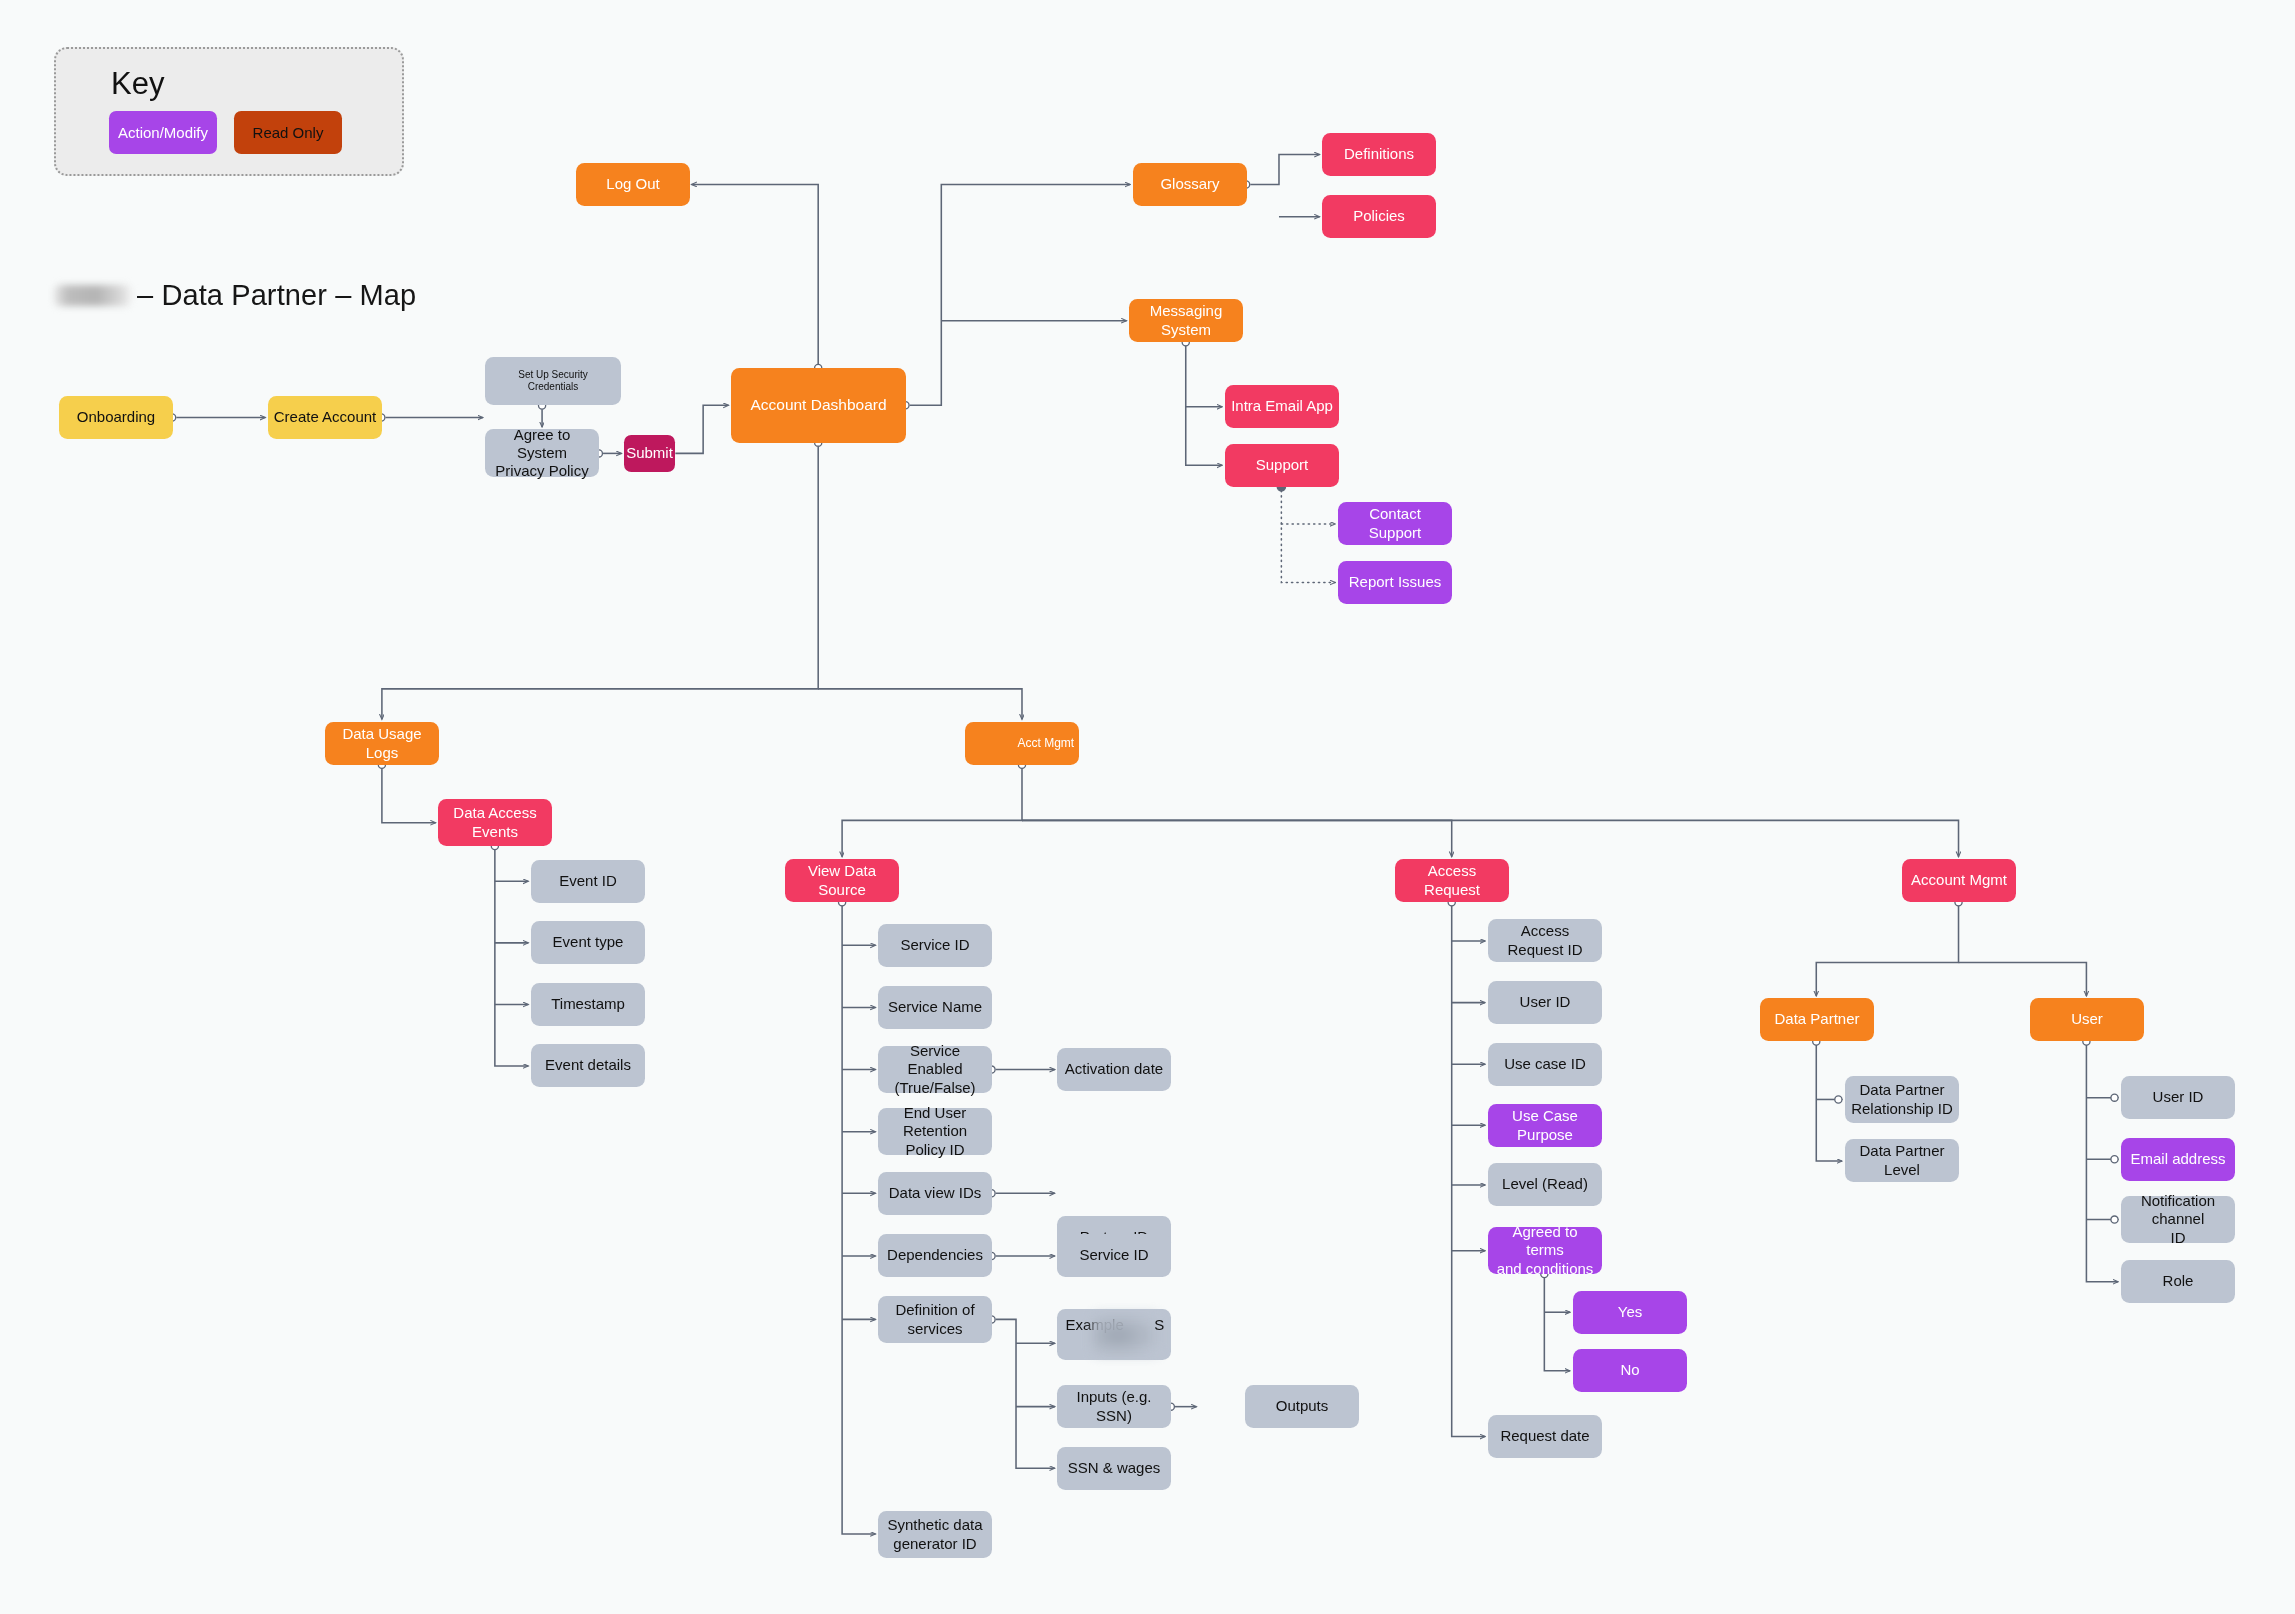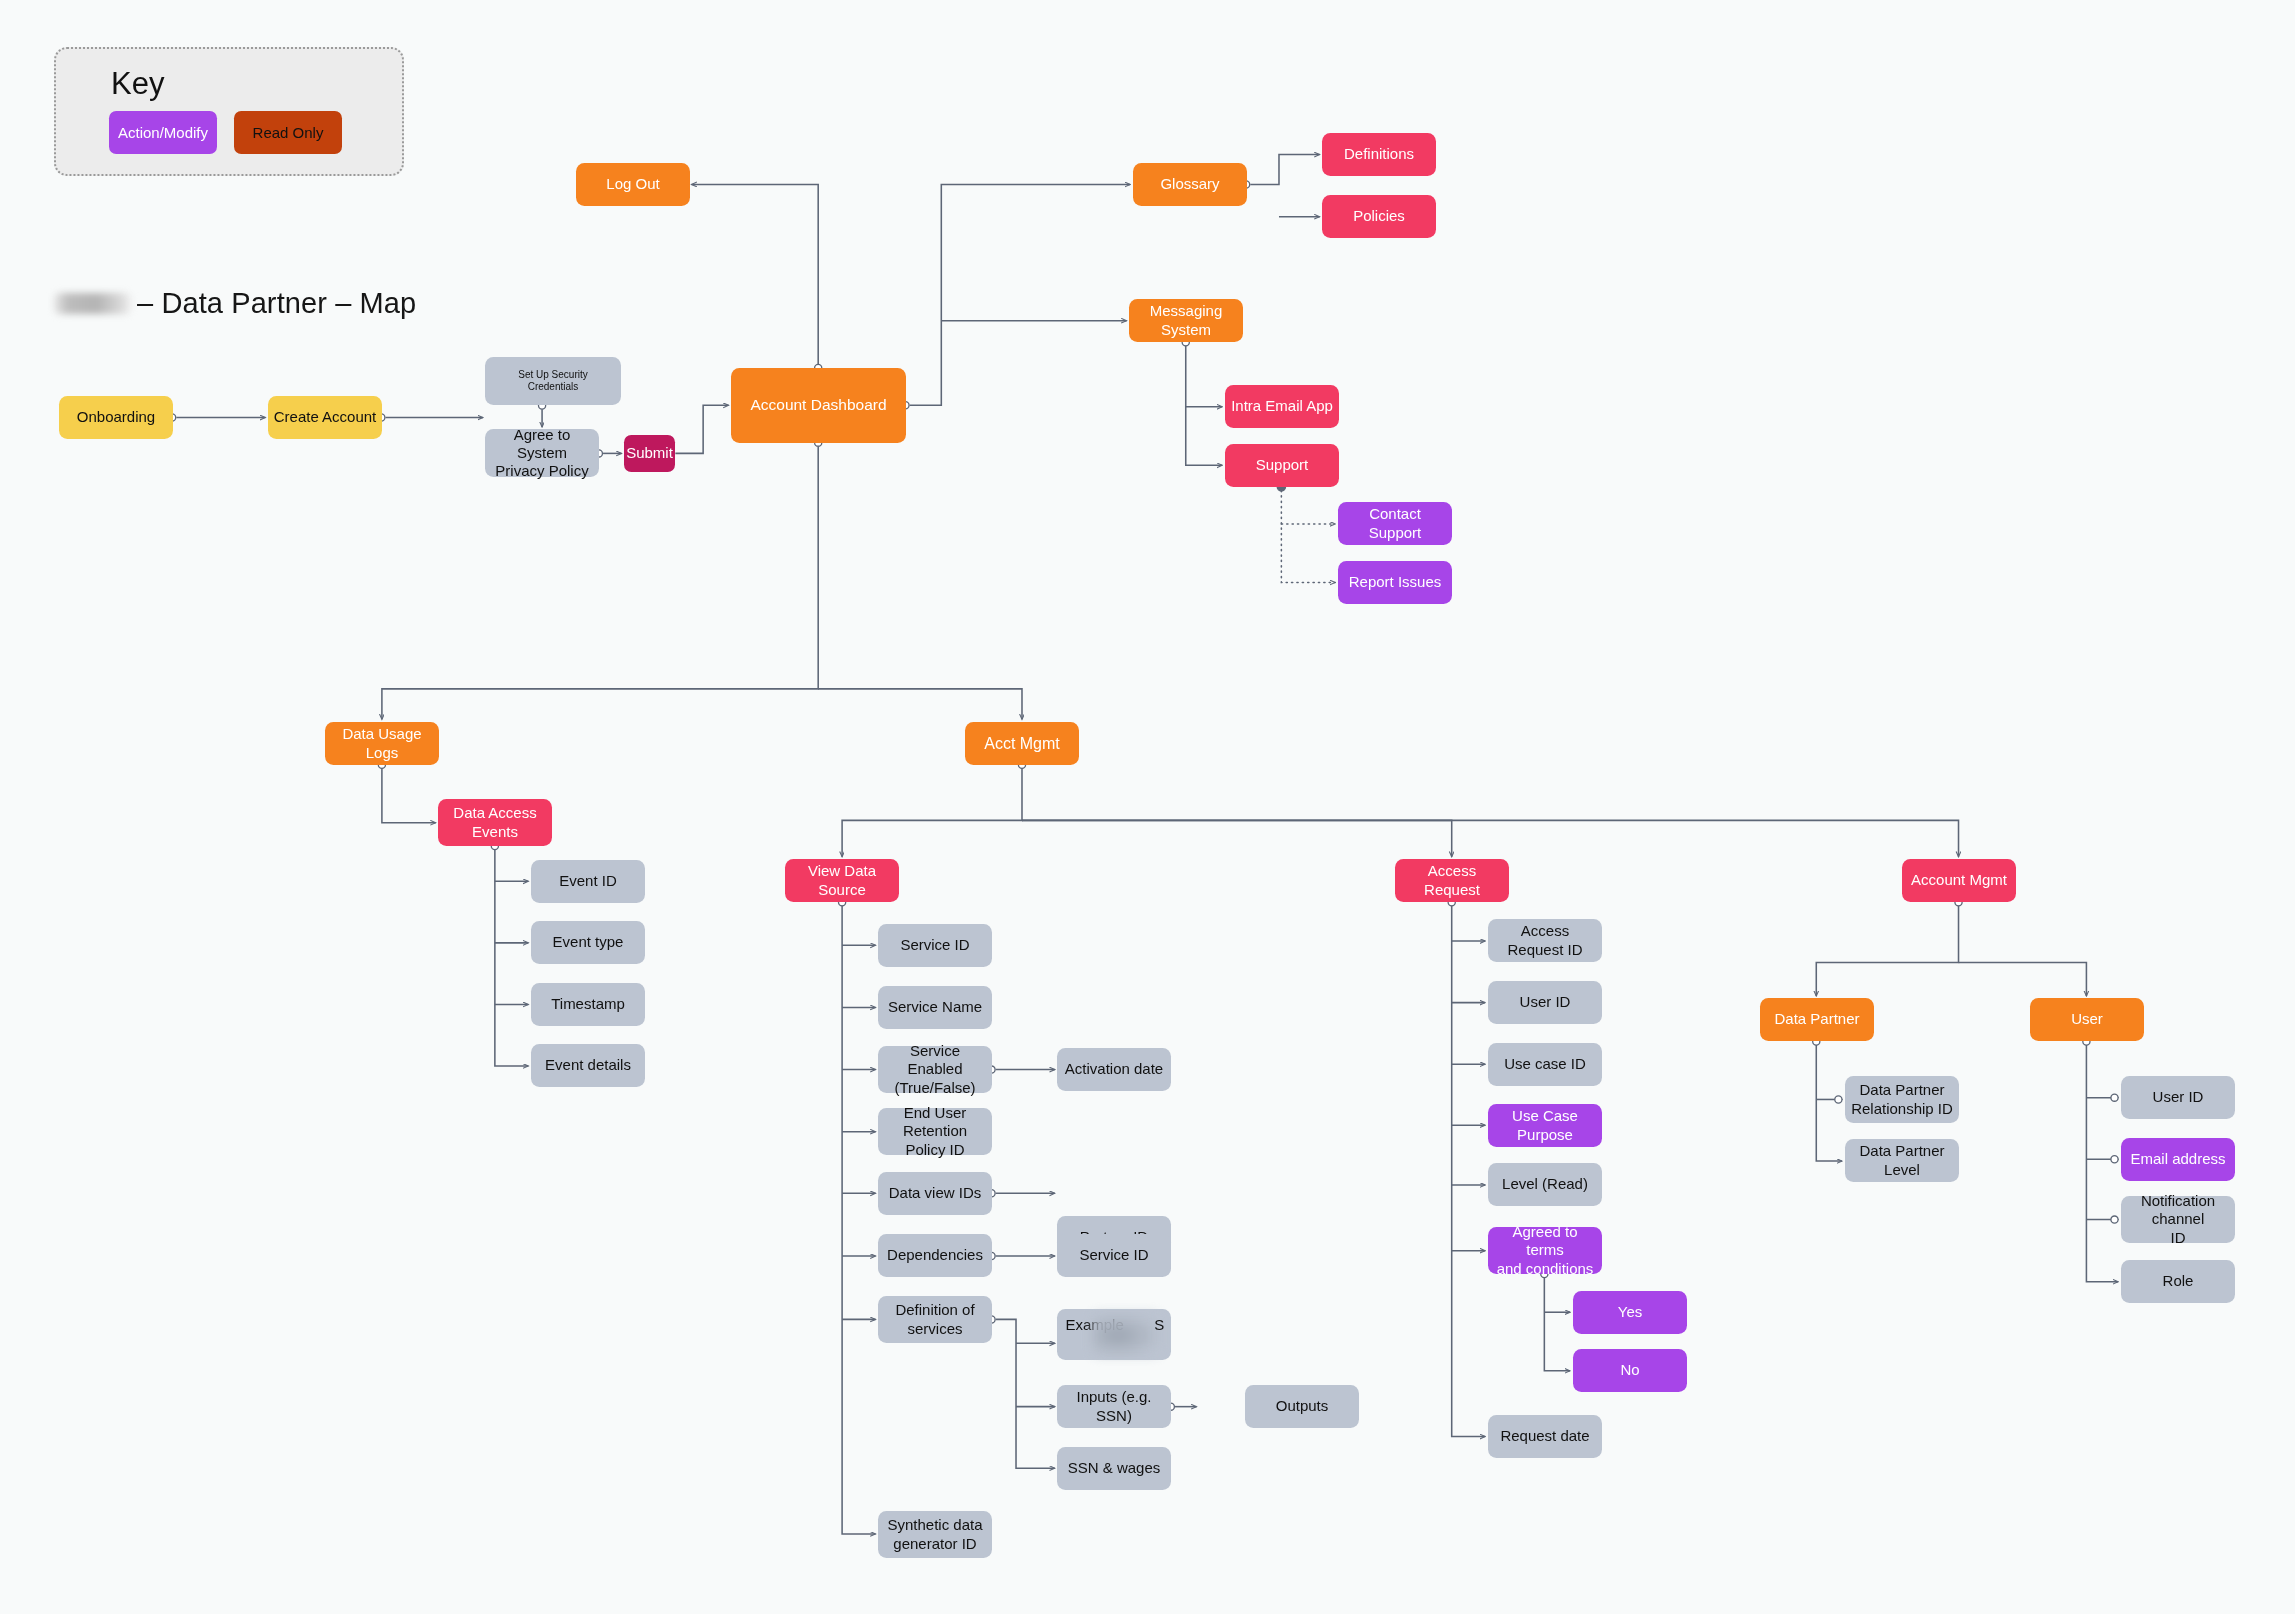--- a/index.html
+++ b/index.html
@@ -19,21 +19,21 @@
   .n-slate{background:#be185d;color:#ffffff;border-radius:7.2px;}
 
   .key-box{position:absolute;left:54px;top:47px;width:350px;height:129px;
            background:#ececec;border:2.4px dotted #9a9a9a;border-radius:13px;box-sizing:border-box;}
   .key-title{position:absolute;left:111px;top:66px;font-size:31px;color:#111;}
   .key-sw{position:absolute;height:43px;border-radius:7.2px;display:flex;align-items:center;
           justify-content:center;font-size:15px;}
   .key-sw.a{left:109px;top:111px;width:108px;background:#a745e8;color:#fff;}
   .key-sw.b{left:234px;top:111px;width:108px;background:#c2410c;color:#111;}
 
-  .page-title{position:absolute;left:54px;top:287px;font-size:29px;color:#161616;
+  .page-title{position:absolute;left:54px;top:279px;font-size:29px;color:#161616;
               letter-spacing:0.1px;white-space:nowrap;display:flex;align-items:center;}
   .redact{display:inline-block;width:77px;height:20.3px;margin-right:6px;border-radius:5.4px;
           background:linear-gradient(90deg,#e7e7e7,#bdbdbd 18%,#b4b4b4 55%,#d6d6d6 85%,#efefef);
           filter:blur(3.6px);}
 
   .blurpatch{position:absolute;border-radius:4.8px;
              background:radial-gradient(ellipse at 38% 52%,#9aa3b0 0%,#aeb6c2 42%,#bcc4d1 78%);
              filter:blur(5.4px);opacity:.92;pointer-events:none;}
 </style>
 </head>
@@ -153,21 +153,21 @@
       <div class="node n-pink" style="left: 1225px; top: 444px; width: 114px; height: 43px; font-size: 15px;"><span>Support</span></div>
       <div class="node n-purple" style="left: 1338px; top: 502px; width: 114px; height: 43px; font-size: 15px;"><span>Contact Support</span></div>
       <div class="node n-purple" style="left: 1338px; top: 561px; width: 114px; height: 43px; font-size: 15px;"><span>Report Issues</span></div>
       <div class="node n-orange" style="left: 325px; top: 722px; width: 114px; height: 43px; font-size: 15px;"><span>Data Usage Logs</span></div>
       <div class="node n-pink" style="left: 438px; top: 799px; width: 114px; height: 47px; font-size: 15px;"><span>Data Access
 Events</span></div>
       <div class="node n-gray" style="left: 531px; top: 860px; width: 114px; height: 43px; font-size: 15px;"><span>Event ID</span></div>
       <div class="node n-gray" style="left: 531px; top: 921px; width: 114px; height: 43px; font-size: 15px;"><span>Event type</span></div>
       <div class="node n-gray" style="left: 531px; top: 983px; width: 114px; height: 43px; font-size: 15px;"><span>Timestamp</span></div>
       <div class="node n-gray" style="left: 531px; top: 1044px; width: 114px; height: 43px; font-size: 15px;"><span>Event details</span></div>
-      <div class="node n-orange" style="left: 965px; top: 722px; width: 114px; height: 43px; font-size: 16px;"><span>Acct Mgmt</span></div>
+      <div class="node n-orange" style="left: 965px; top: 722px; width: 114px; height: 43px; font-size: 12px; justify-content: flex-end;"><span>Acct Mgmt</span></div>
       <div class="node n-pink" style="left: 785px; top: 859px; width: 114px; height: 43px; font-size: 15px;"><span>View Data Source</span></div>
       <div class="node n-gray" style="left: 878px; top: 924px; width: 114px; height: 43px; font-size: 15px;"><span>Service ID</span></div>
       <div class="node n-gray" style="left: 878px; top: 986px; width: 114px; height: 43px; font-size: 15px;"><span>Service Name</span></div>
       <div class="node n-gray" style="left: 878px; top: 1046px; width: 114px; height: 47px; font-size: 15px;"><span>Service Enabled
 (True/False)</span></div>
       <div class="node n-gray" style="left: 1057px; top: 1048px; width: 114px; height: 43px; font-size: 15px;"><span>Activation date</span></div>
       <div class="node n-gray" style="left: 878px; top: 1108px; width: 114px; height: 47px; font-size: 15px;"><span>End User Retention
 Policy ID</span></div>
       <div class="node n-gray" style="left: 878px; top: 1172px; width: 114px; height: 43px; font-size: 15px;"><span>Data view IDs</span></div>
       <div class="node n-gray" style="left: 1057px; top: 1172px; width: 114px; height: 43px; font-size: 15px; margin-top: 44px;"><span>Partner ID</span></div>

